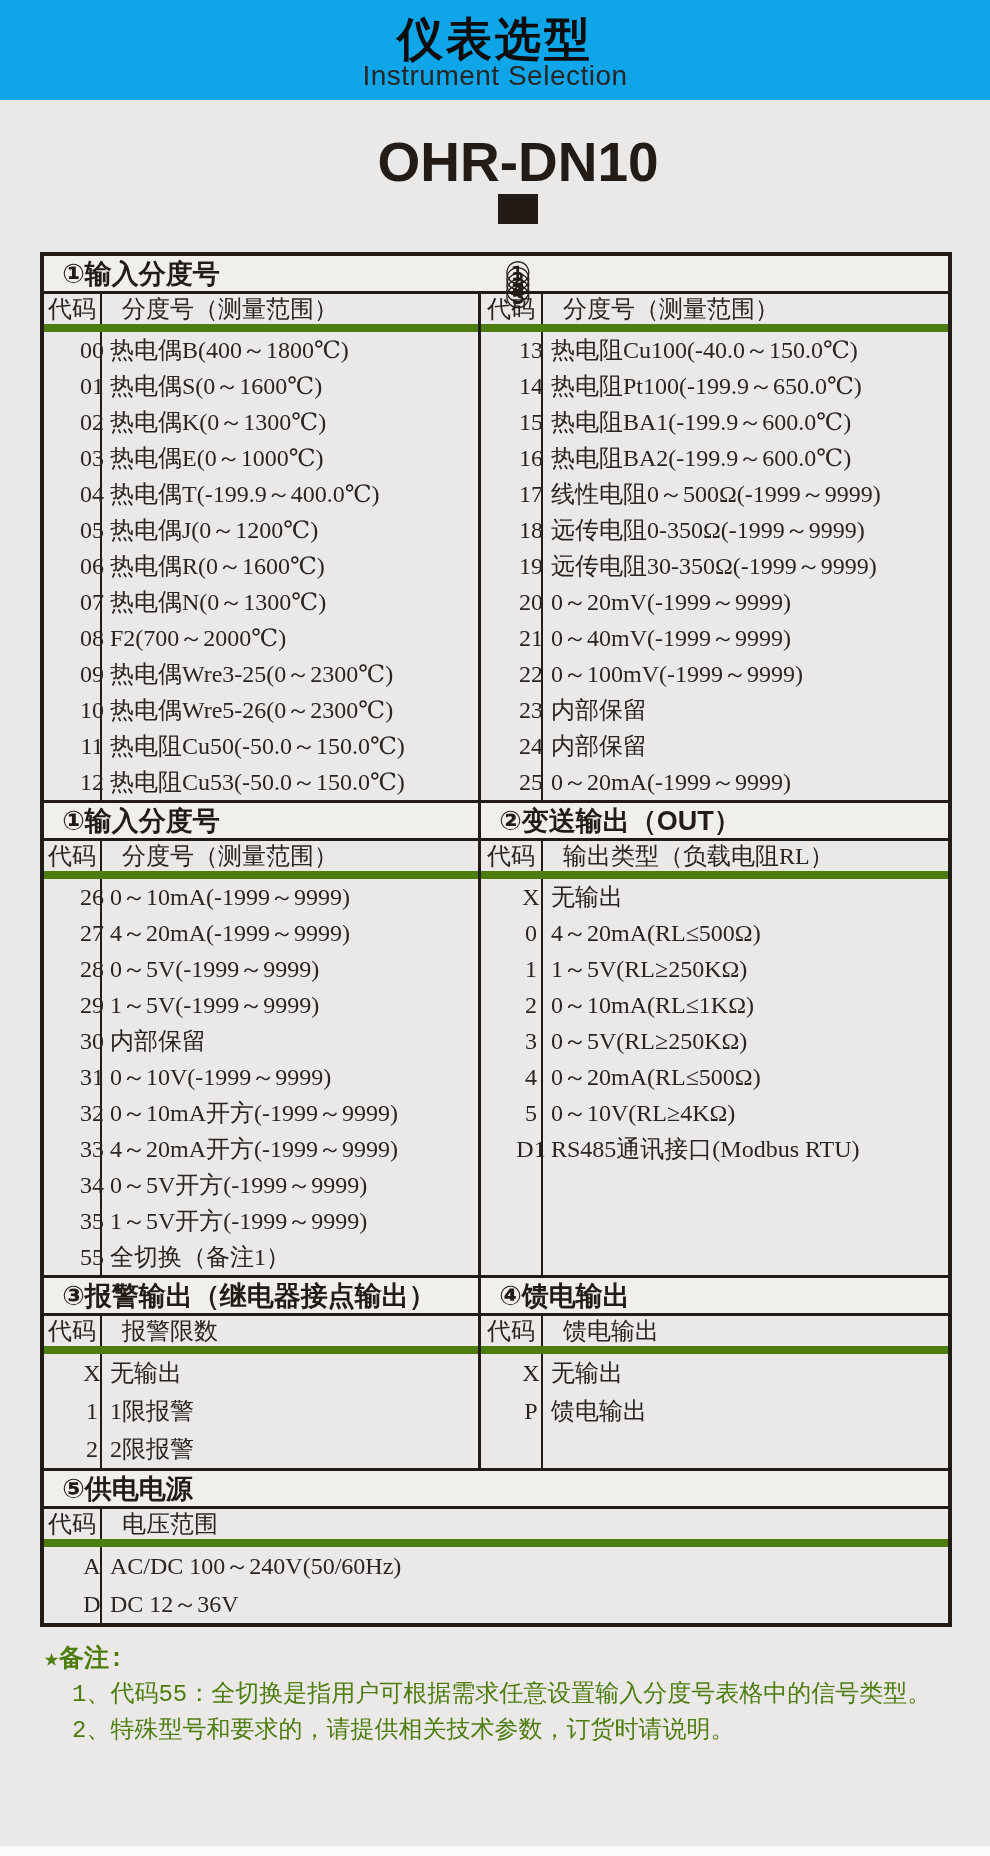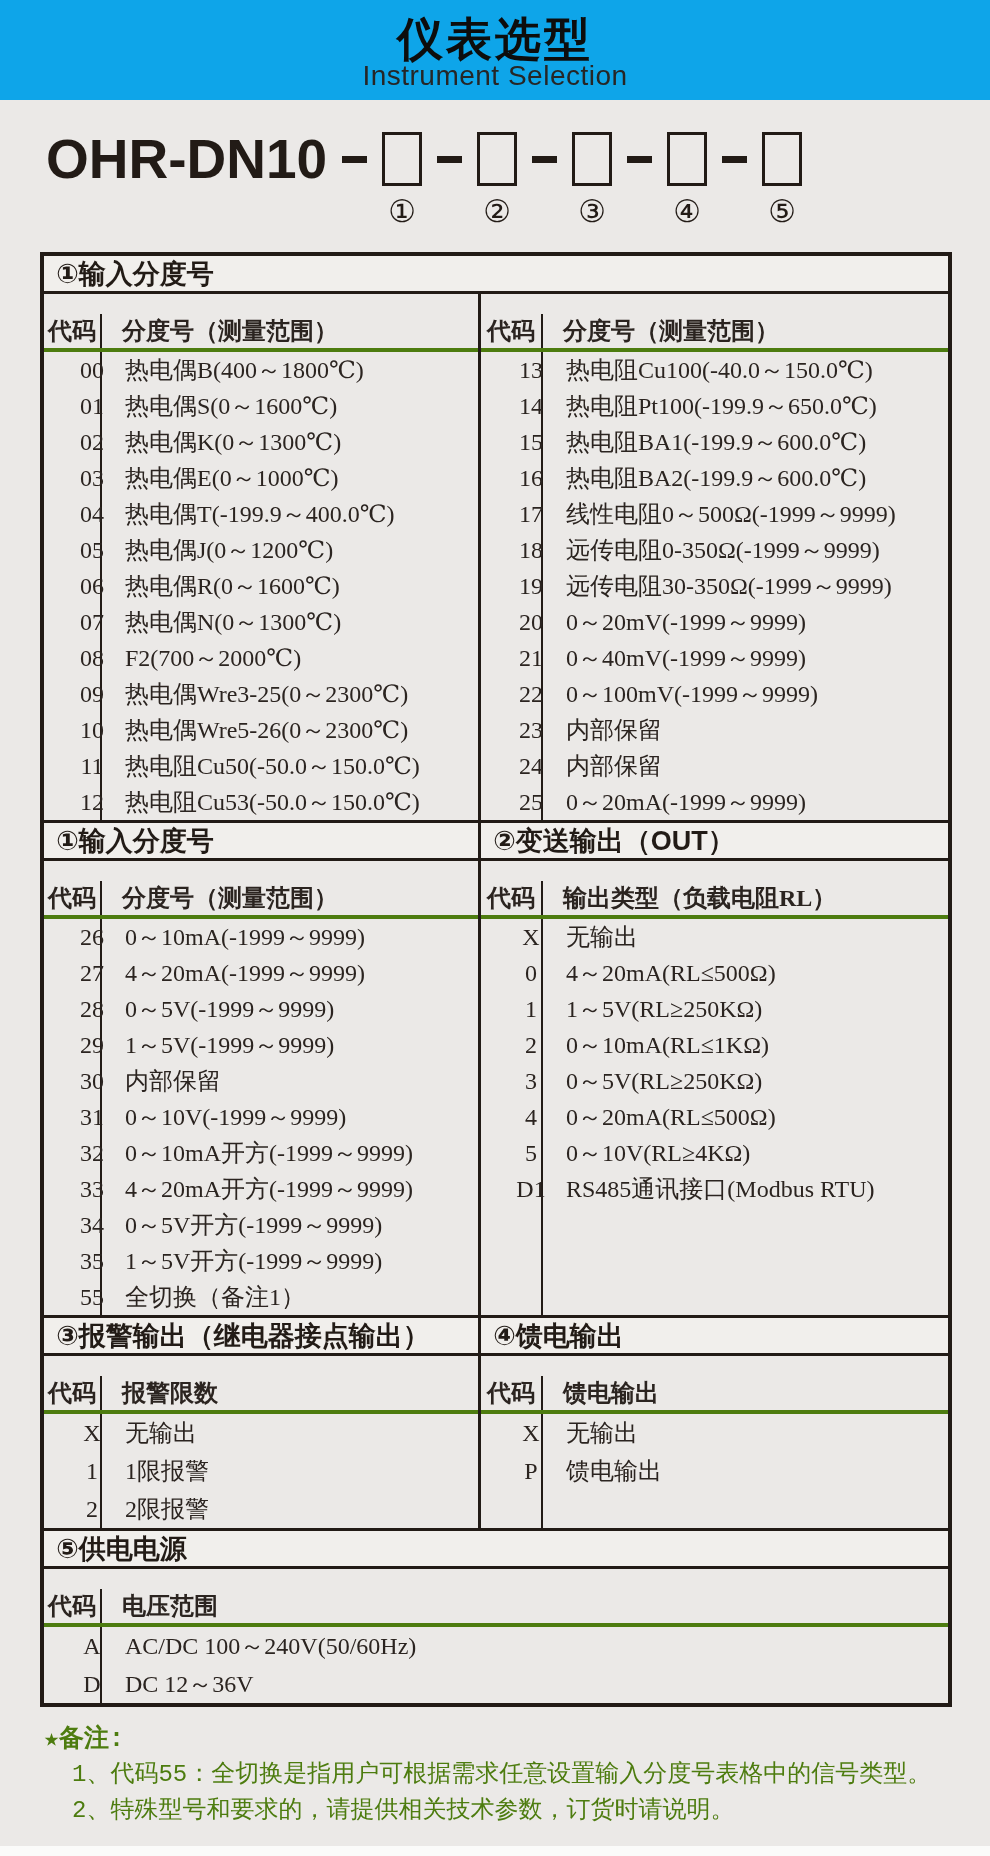--- a/index.html
+++ b/index.html
@@ -22,21 +22,21 @@
     font-size:46px; font-weight:bold; letter-spacing:3px;
     color:#0d0d0d; line-height:50px;
     font-family:"Liberation Sans","DejaVu Sans",sans-serif;
   }
   .band .sub {
     font-size:28px; color:#262626; line-height:24px; letter-spacing:0.5px;
   }
   
   .model {
     margin:30px 0 0 46px;
-    display:flex; align-items:center; height:58px;
+    display:flex; align-items:center; height:58px;flex-direction:column;
   }
   .model-text {
     font-size:55px; font-weight:bold; color:#221b16; letter-spacing:0px;
     font-family:"Liberation Sans","DejaVu Sans",sans-serif;
     transform:scaleY(1.02);
   }
   .dash { width:25px; height:7px; background:#221b16; margin:0 15px; }
   .slot {
     position:relative; width:40px; height:54px;
     border:3px solid #221b16; background:transparent;
@@ -50,47 +50,46 @@
   .table {
     width:912px; margin:64px 0 0 40px;
     border:4px solid #221b16;
     font-family:"Liberation Serif","DejaVu Serif",serif;
     font-size:24px;
   }
   .section { --rowh:36px; }
   .section + .section { border-top:3px solid #221b16; }
   .sec-title {
     height:38px; background:#f1efec;
-    display:flex; align-items:center; padding-left:12px;
+    display:flex; align-items:center; padding-left:18px;
     font-family:"Liberation Sans","DejaVu Sans",sans-serif;
     font-weight:bold; font-size:27px; color:#221b16;
     border-bottom:3px solid #221b16;
   }
   .split { display:flex; align-items:stretch; }
   .half { width:434px; display:flex; flex-direction:column; }
   .half.rhalf { width:auto; flex:1; border-left:3px solid #221b16; }
   .head {
-    display:flex; height:38px; border-bottom:4px solid #4d7c0f;
-    font-weight:bold;
-    margin-top:20px;
+    display:flex; height:38px; border-bottom:8px solid #4d7c0f;
+    font-weight:normal;
   }
   .hcode {
     width:58px; border-right:2px solid #221b16;
     display:flex; align-items:center; justify-content:center;
   }
   .rhalf .hcode { width:62px; }
   .hval { flex:1; display:flex; align-items:center; padding-left:20px; }
   .rows { display:flex; flex-direction:column; }
   .trow { display:flex; height:var(--rowh); }
   .tcode {
     width:58px; border-right:2px solid #221b16;
     display:flex; align-items:center; justify-content:center;padding-left:40px;
   }
   .rhalf .tcode { width:62px; }
-  .tval { flex:1; display:flex; align-items:center; padding-left:23px; white-space:nowrap; }
+  .tval { flex:1; display:flex; align-items:center; padding-left:8px; white-space:nowrap; }
   .filler { flex:1; display:flex; }
   .filler .tcode { height:auto; }
   .sec3 { --rowh:38px; }
   .sec4 { --rowh:38px; }
   
   .notes {
     margin:16px 0 0 44px;
     font-family:Liberation Mono, monospace;
     font-size:24px; color:#4d7c0f;
   }

